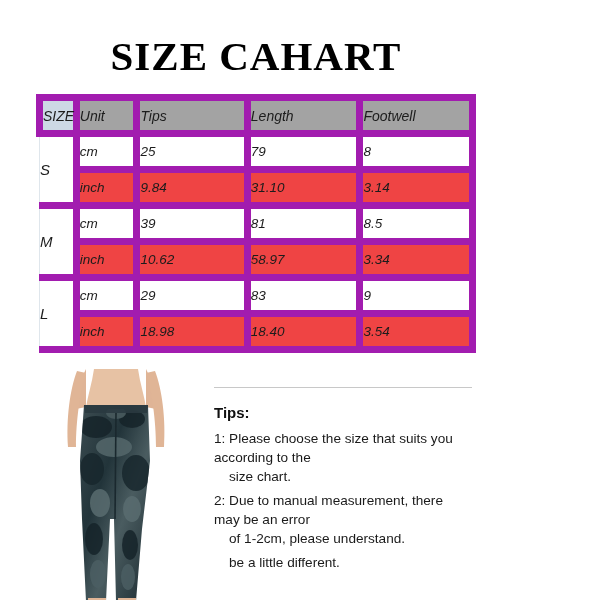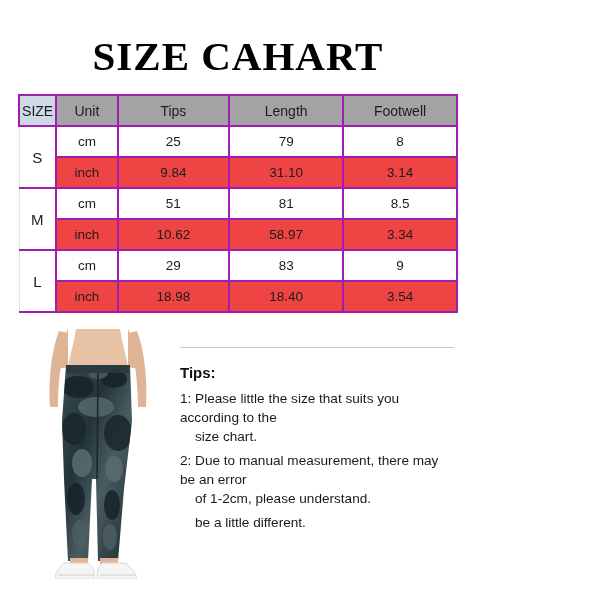--- a/index.html
+++ b/index.html
@@ -12,20 +12,21 @@
     background: #ffffff;
     font-family: "Liberation Sans", sans-serif;
     color: #1a1a1a;
     overflow: hidden;
   }
   .page {
     position: relative;
     width: 476px;
     height: 600px;
     background: #ffffff;
+    margin-left: 18px;
   }
   .title {
     text-align: center;
     font-family: "Liberation Serif", serif;
     font-size: 41px;
     font-weight: bold;
     letter-spacing: 1px;
     color: #000000;
     margin: 0;
     padding-top: 32px;
@@ -34,26 +35,27 @@
   .table-wrap {
     margin: 0 18px;
   }
   table.size-table {
     width: 100%;
     border-collapse: collapse;
     table-layout: fixed;
     font-size: 13.5px;
   }
   table.size-table td, table.size-table th {
-    border: 2px solid #a21caf;
-    text-align: center;
+    border: 7px solid #a21caf;
+    text-align: left;
     padding: 0;
     height: 29px;
     font-weight: normal;
     color: #1c1c1c;
+    font-style: italic;
   }
   thead th {
     background: #a3a3a3;
     font-size: 14px;
     height: 34px;
     color: #15232e;
   }
   thead th.col-size {
     background: #cdd9e5;
   }
@@ -86,21 +88,21 @@
   .model-wrap {
     position: absolute;
     left: 18px;
     top: 0;
     width: 160px;
     height: 250px;
     overflow: hidden;
   }
   .tips-wrap {
     position: absolute;
-    left: 180px;
+    left: 196px;
     top: 18px;
     right: 22px;
   }
   .tips-rule {
     border-top: 1px solid #c8c8c8;
     margin-bottom: 16px;
   }
   .tips-title {
     font-size: 15px;
     font-weight: bold;
@@ -156,21 +158,21 @@
         </tr>
         <tr class="row-dark">
           <td class="unit-cell">inch</td>
           <td>9.84</td>
           <td>31.10</td>
           <td>3.14</td>
         </tr>
         <tr class="row-light">
           <td class="size-cell" rowspan="2">M</td>
           <td class="unit-cell">cm</td>
-          <td>51</td>
+          <td>39</td>
           <td>81</td>
           <td>8.5</td>
         </tr>
         <tr class="row-dark">
           <td class="unit-cell">inch</td>
           <td>10.62</td>
           <td>58.97</td>
           <td>3.34</td>
         </tr>
         <tr class="row-light">
@@ -242,21 +244,21 @@
         <path d="M40,246 L76,246" stroke="#e2e2e2" stroke-width="2"></path>
         <path d="M82,246 L118,246" stroke="#e2e2e2" stroke-width="2"></path>
       </svg>
     </div>
 
     <div class="tips-wrap">
       <div class="tips-rule"></div>
       <p class="tips-title">Tips:</p>
 
       <p class="tip-line">
-        <span>1: Please little the size that suits you according to the</span>
+        <span>1: Please choose the size that suits you according to the</span>
         <span class="cont">size chart.</span>
       </p>
       <p class="tip-line">
         <span>2: Due to manual measurement, there may be an error</span>
         <span class="cont">of 1-2cm, please understand.</span>
       </p>
       <p class="tip-line">
         <span class="cont">be a little different.</span>
       </p>
     </div>

